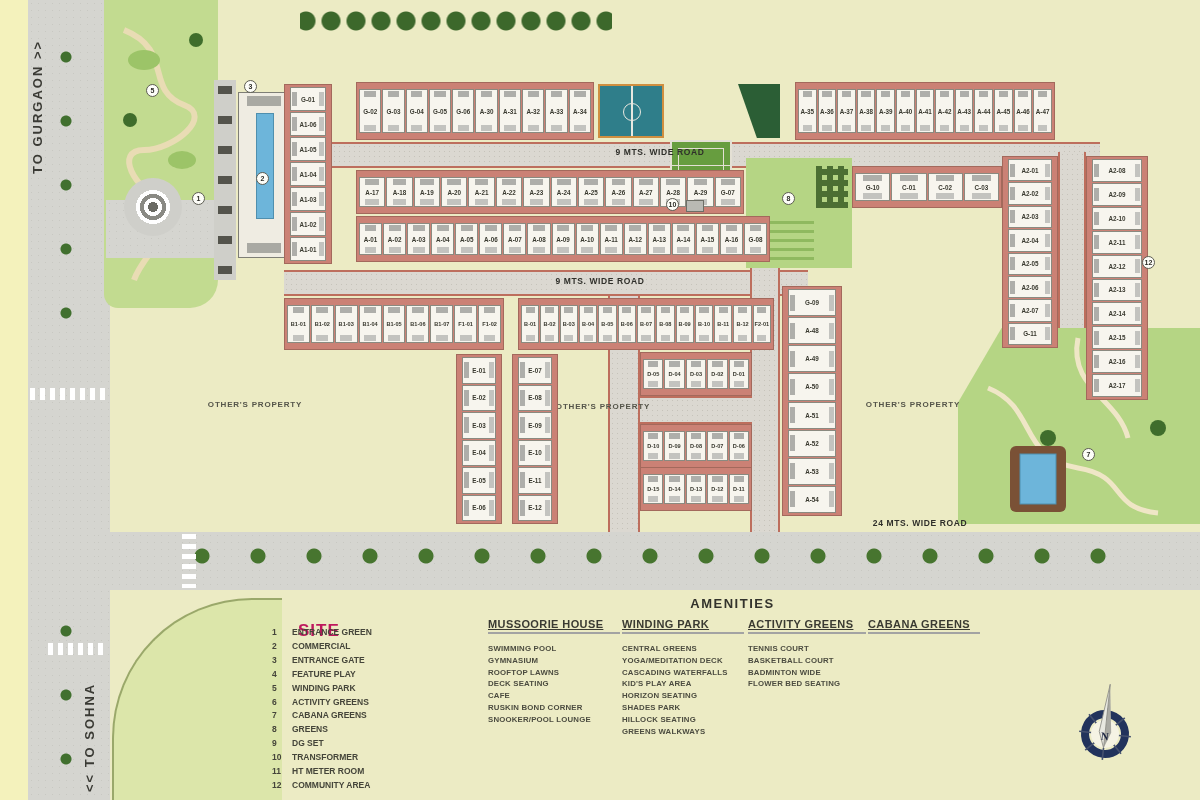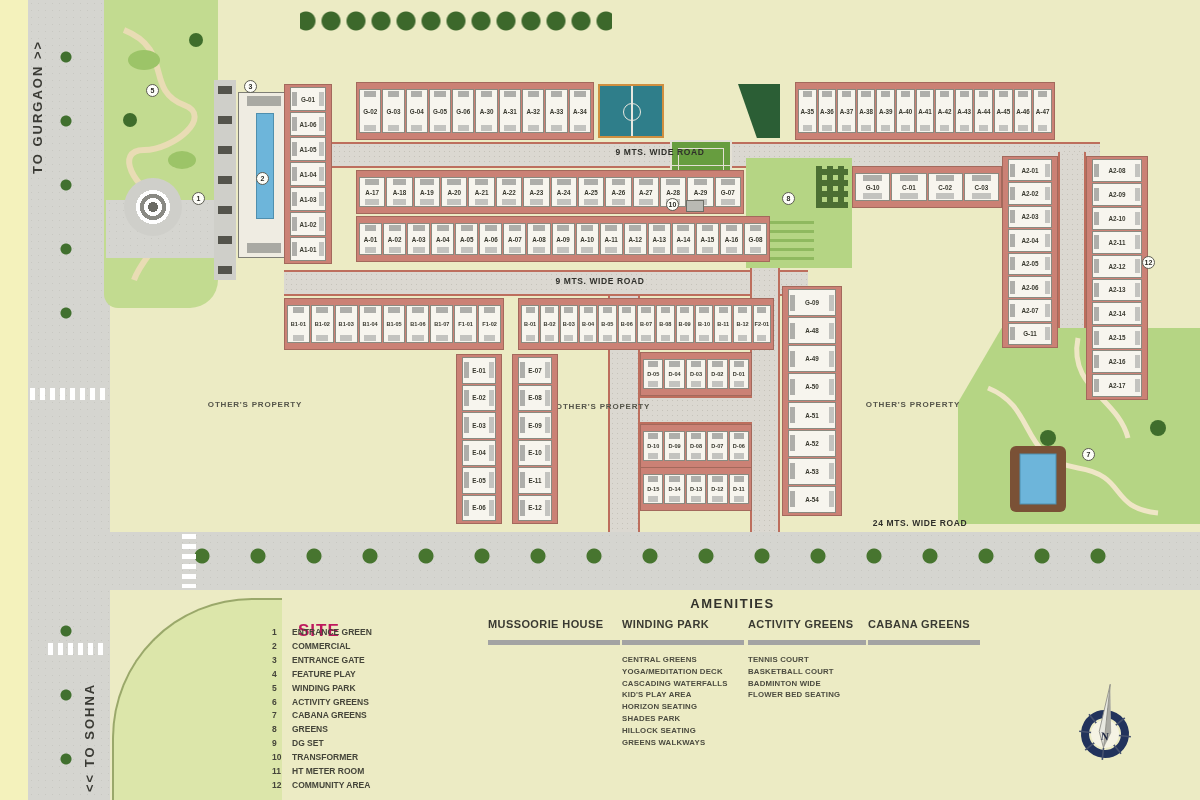--- a/index.html
+++ b/index.html
@@ -54,21 +54,21 @@
   .zebra-v{background:repeating-linear-gradient(180deg,#ffffff 0 5px,rgba(0,0,0,0) 5px 10px);z-index:5;}
   .zebra-h{background:repeating-linear-gradient(90deg,#ffffff 0 5px,rgba(0,0,0,0) 5px 10px);z-index:5;}
 
   
   .site-title{font-size:17px;font-weight:700;color:#be185d;letter-spacing:1px;margin-top:27px;}
   .site-row{display:flex;font-size:8.5px;font-weight:700;color:#45453a;line-height:13.9px;}
   .site-row .num{width:20px;}
   .amen-title{font-size:13px;font-weight:700;color:#33332c;letter-spacing:1.5px;text-align:center;}
   .amen-col{position:absolute;}
   .amen-head{font-size:11px;font-weight:700;color:#3a3a32;letter-spacing:0.4px;
-             border-bottom:5px solid #a3a3a3;padding-bottom:10px;}
+             border-bottom:2px solid #a3a3a3;padding-bottom:2px;text-decoration:underline;}
   .amen-items{margin-top:9px;}
   .amen-items div{font-size:7.8px;font-weight:700;color:#4c4c40;line-height:11.8px;letter-spacing:0.2px;}
 
   .court-bb{background:#2f7e8a;border:2px solid #cf8f40;box-sizing:border-box;position:relative;}
   .court-bb::before{content:"";position:absolute;left:50%;top:50%;width:16px;height:16px;margin:-8px 0 0 -8px;
                     border:1.5px solid #e8e8e0;border-radius:50%;}
   .court-bb::after{content:"";position:absolute;left:50%;top:0;bottom:0;width:1.5px;background:#e8e8e0;}
   .court-tn{background:#679d3f;border:2px solid #e4e0d4;box-sizing:border-box;position:relative;}
   .court-tn::before{content:"";position:absolute;inset:6px;border:1.2px solid #e4e0d4;}
   .court-tn::after{content:"";position:absolute;left:0;right:0;top:50%;height:1.2px;background:#e4e0d4;}
@@ -675,20 +675,29 @@
       </div>
       <div class="site-row">
         <span class="num">12</span>
         <span>COMMUNITY AREA</span>
       </div>
     </div>
 
   <div class="abs amen-title" style="left:600px;top:596px;width:265px;">AMENITIES</div>
   <div class="amen-col" style="left:488px;top:618px;width:132px;">
     <div class="amen-head">MUSSOORIE HOUSE</div>
+    <div class="amen-items">
+        <div>SWIMMING POOL</div>
+        <div>GYMNASIUM</div>
+        <div>ROOFTOP LAWNS</div>
+        <div>DECK SEATING</div>
+        <div>CAFE</div>
+        <div>RUSKIN BOND CORNER</div>
+        <div>SNOOKER/POOL LOUNGE</div>
+      </div>
   </div>
   <div class="amen-col" style="left:622px;top:618px;width:122px;">
     <div class="amen-head">WINDING PARK</div>
     <div class="amen-items">
         <div>CENTRAL GREENS</div>
         <div>YOGA/MEDITATION DECK</div>
         <div>CASCADING WATERFALLS</div>
         <div>KID'S PLAY AREA</div>
         <div>HORIZON SEATING</div>
         <div>SHADES PARK</div>

